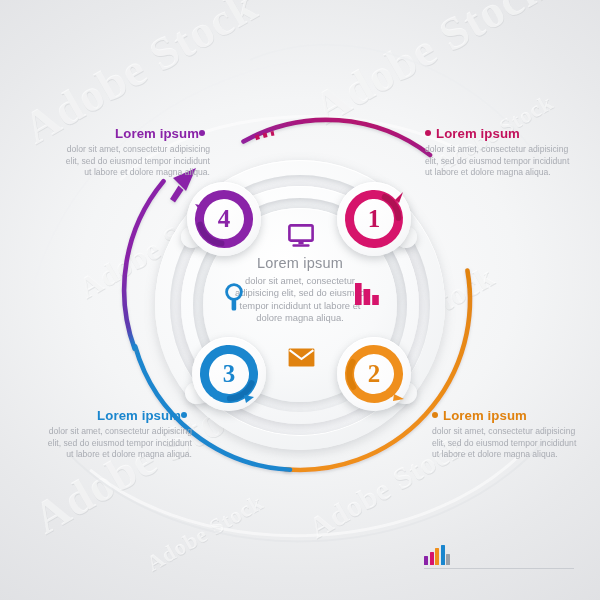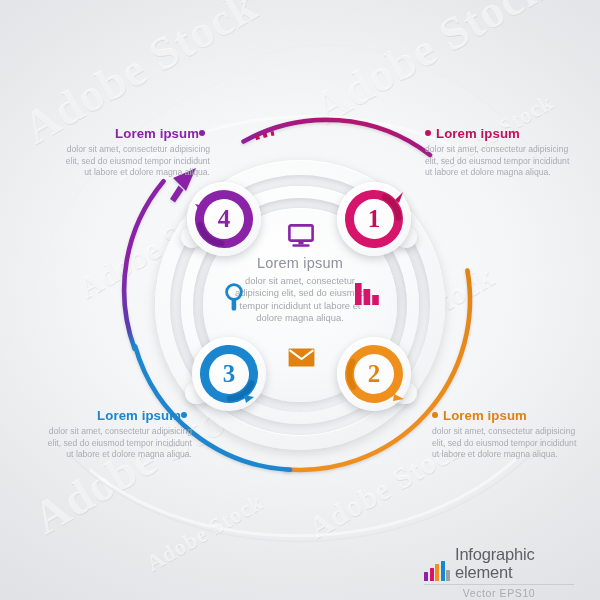--- a/index.html
+++ b/index.html
@@ -321,19 +321,17 @@
 
   <div id="logo">
     <div id="logo-row">
       <div id="logo-bars">
           <i style="background: rgb(138, 35, 168); height: 9px;"></i>
           <i style="background: rgb(214, 20, 107); height: 13px;"></i>
           <i style="background: rgb(239, 143, 28); height: 17px;"></i>
           <i style="background: rgb(26, 134, 206); height: 20px;"></i>
           <i style="background: rgb(154, 160, 168); height: 11px;"></i>
         </div>
-      <div id="logo-name">Infographic element</div>
     </div>
     <div id="logo-rule"></div>
-    <div id="logo-sub">Vector EPS10</div>
   </div>
 
 </div>
 
 </body></html>

